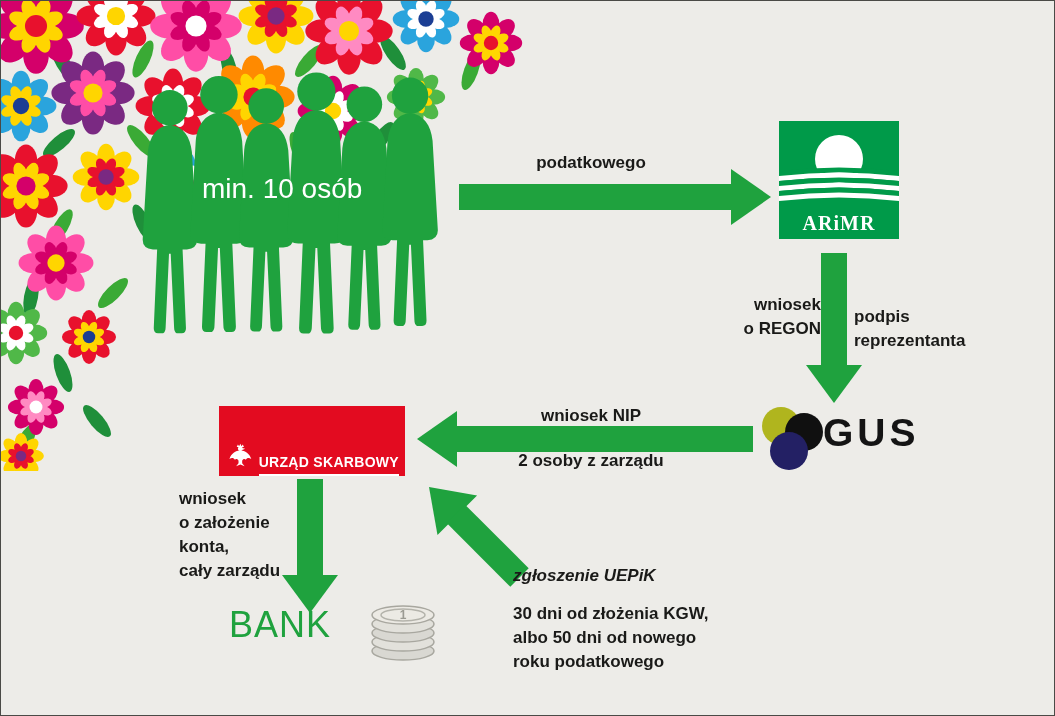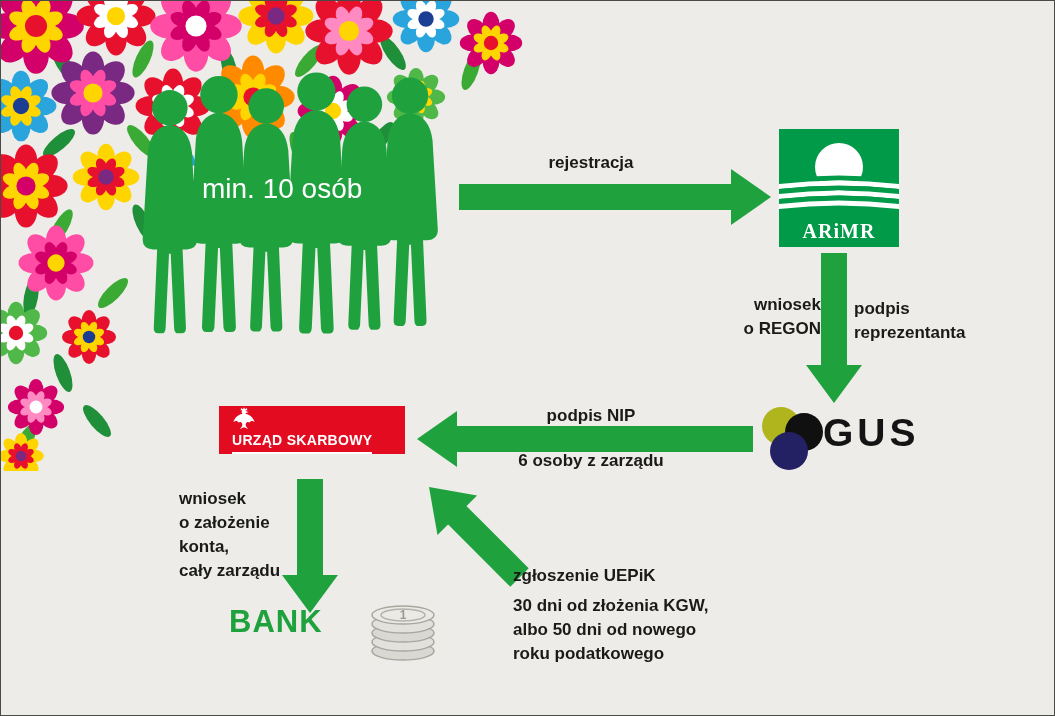--- a/index.html
+++ b/index.html
@@ -20,33 +20,33 @@
   .arrow{position:absolute;}
   .shaft{position:absolute;background:var(--green);}
   .head{position:absolute;width:0;height:0;}
   .head-right{border-top:28px solid transparent;border-bottom:28px solid transparent;border-left:40px solid var(--green);}
   .head-left{border-top:28px solid transparent;border-bottom:28px solid transparent;border-right:40px solid var(--green);}
   .head-down{border-left:28px solid transparent;border-right:28px solid transparent;border-top:38px solid var(--green);}
   
   #silhouette-svg{position:absolute;left:118px;top:55px;}
   #group-caption{position:absolute;left:201px;top:172px;color:var(--white);font-weight:normal;font-size:28px;}
   
-  #arimr{position:absolute;left:778px;top:128px;width:120px;height:118px;background:var(--arimr_green);}
+  #arimr{position:absolute;left:778px;top:120px;width:120px;height:118px;background:var(--arimr_green);}
   #arimr-text{position:absolute;left:0;right:0;bottom:4px;text-align:center;color:var(--white);
     font-family:"Liberation Serif","DejaVu Serif",serif;font-weight:bold;font-size:20px;letter-spacing:1px;}
   
   #gus-circles{position:absolute;left:753px;top:400px;}
   #gus-text{position:absolute;left:822px;top:410px;font-size:39px;font-weight:700;letter-spacing:4px;color:#141414;}
   
-  #tax-office{position:absolute;left:218px;top:405px;width:186px;height:48px;background:var(--red);
-    display:flex;align-items:flex-start;padding:0 6px 0 8px;flex-direction:column;}
+  #tax-office{position:absolute;left:218px;top:405px;width:186px;height:70px;background:var(--red);
+    display:flex;align-items:flex-end;padding:0 6px 0 8px;}
   #tax-office-label{color:var(--white);font-weight:bold;font-size:14px;letter-spacing:.3px;
     border-bottom:2px solid var(--white);padding-bottom:4px;margin-left:5px;white-space:nowrap;}
   
-  #bank-text{position:absolute;left:228px;top:603px;font-size:31px;font-weight:700;letter-spacing:1px;color:var(--green);}
+  #bank-text{position:absolute;left:228px;top:603px;font-size:36px;font-weight:400;letter-spacing:1px;color:var(--green);}
   #coins{position:absolute;left:364px;top:594px;}
   #folk-svg{position:absolute;left:0;top:0;}
 </style>
 </head>
 <body>
 
 <div id="canvas">
 
   <svg id="folk-svg" width="540" height="470" viewBox="0 0 540 470">
       <ellipse transform="translate(62,62) rotate(-30)" rx="7" ry="20" fill="#1f8f3a"></ellipse>
@@ -480,21 +480,21 @@
       <use href="#person" transform="translate(0,20) scale(0.95)"></use>
       <use href="#person" transform="translate(52,4)"></use>
       <use href="#person" transform="translate(108,18) scale(0.95)"></use>
       <use href="#person" transform="translate(160,0) scale(1.02)"></use>
       <use href="#person" transform="translate(218,16) scale(0.95)"></use>
       <use href="#person" transform="translate(268,6) scale(0.97)"></use>
     </g>
   </svg>
   <div id="group-caption">min. 10 osób</div>
 
-  <div class="label center" style="left:470px;top:150px;width:240px;">rejestracja</div>
+  <div class="label center" style="left:470px;top:150px;width:240px;">podatkowego</div>
   <div class="arrow" style="left:458px;top:168px;width:312px;height:56px;">
     <div class="shaft" style="left:0;top:15px;width:274px;height:26px;"></div>
     <div class="head head-right" style="left:272px;top:0;"></div>
   </div>
 
   <div id="arimr">
     <svg width="120" height="92" viewBox="0 0 120 92">
       <circle cx="60" cy="38" r="24" fill="#fff"></circle>
       <path d="M0 50 Q60 43 120 50 L120 55 Q60 48 0 55 Z" fill="var(--arimr_green)"></path>
       <path d="M0 55 Q60 48 120 55 L120 60 Q60 53 0 60 Z" fill="#fff"></path>
@@ -503,38 +503,38 @@
       <path d="M0 70 Q60 63 120 70 L120 75 Q60 68 0 75 Z" fill="var(--arimr_green)"></path>
       <path d="M0 75 Q60 68 120 75 L120 80 Q60 73 0 80 Z" fill="#fff"></path>
     </svg>
     <div id="arimr-text">ARiMR</div>
   </div>
 
   <div class="label right" style="left:712px;top:292px;width:108px;">
     <div>wniosek</div>
     <div>o REGON</div>
   </div>
-  <div class="label" style="left:853px;top:296px;width:140px;">
+  <div class="label" style="left:853px;top:304px;width:140px;">
     <div>podpis</div>
     <div>reprezentanta</div>
   </div>
   <div class="arrow" style="left:805px;top:252px;width:56px;height:150px;">
     <div class="shaft" style="left:15px;top:0;width:26px;height:112px;"></div>
     <div class="head head-down" style="left:0;top:112px;"></div>
   </div>
 
   <svg id="gus-circles" width="80" height="80" viewBox="0 0 80 80">
     <circle cx="27" cy="25" r="19" fill="var(--gus_lime)"></circle>
     <circle cx="50" cy="31" r="19" fill="var(--gus_black)"></circle>
     <circle cx="35" cy="50" r="19" fill="var(--gus_navy)"></circle>
   </svg>
   <div id="gus-text">GUS</div>
 
-  <div class="label center" style="left:455px;top:403px;width:270px;">podpis  NIP</div>
-  <div class="label center" style="left:455px;top:448px;width:270px;">6 osoby z zarządu</div>
+  <div class="label center" style="left:455px;top:403px;width:270px;">wniosek  NIP</div>
+  <div class="label center" style="left:455px;top:448px;width:270px;">2 osoby z zarządu</div>
   <div class="arrow" style="left:416px;top:410px;width:336px;height:56px;">
     <div class="head head-left" style="left:0;top:0;"></div>
     <div class="shaft" style="left:38px;top:15px;width:298px;height:26px;"></div>
   </div>
 
   <div id="tax-office">
     <svg width="34" height="40" viewBox="0 0 44 44" fill="#fff">
       <path d="M16 7 L18 3 L20 6 L22 2 L24 6 L26 3 L28 7 Z"></path>
       <circle cx="22" cy="10" r="4"></circle>
       <path d="M25 9 l5 1 l-5 2 z"></path>
@@ -552,21 +552,21 @@
   <div class="arrow" style="left:281px;top:478px;width:56px;height:134px;">
     <div class="shaft" style="left:15px;top:0;width:26px;height:96px;"></div>
     <div class="head head-down" style="left:0;top:96px;"></div>
   </div>
 
   <div class="arrow" style="left:428px;top:458px;width:128px;height:56px;transform:rotate(45deg);transform-origin:0 28px;">
     <div class="head head-left" style="left:0;top:0;"></div>
     <div class="shaft" style="left:38px;top:15px;width:90px;height:26px;"></div>
   </div>
   <div class="label" style="left:512px;top:563px;width:230px;">
-    <div style="margin-bottom:6px;">zgłoszenie UEPiK</div>
+    <div style="margin-bottom:14px;font-style:italic;">zgłoszenie UEPiK</div>
     <div>30 dni od złożenia KGW,</div>
     <div>albo 50 dni od nowego</div>
     <div>roku podatkowego</div>
   </div>
 
   <div id="bank-text">BANK</div>
   <svg id="coins" width="76" height="68" viewBox="0 0 76 68">
     <ellipse cx="38" cy="56" rx="31" ry="9" fill="#d9d8d2" stroke="#a8a79f" stroke-width="1.5"></ellipse>
     <ellipse cx="38" cy="47" rx="31" ry="9" fill="#e2e1db" stroke="#a8a79f" stroke-width="1.5"></ellipse>
     <ellipse cx="38" cy="38" rx="31" ry="9" fill="#d9d8d2" stroke="#a8a79f" stroke-width="1.5"></ellipse>

